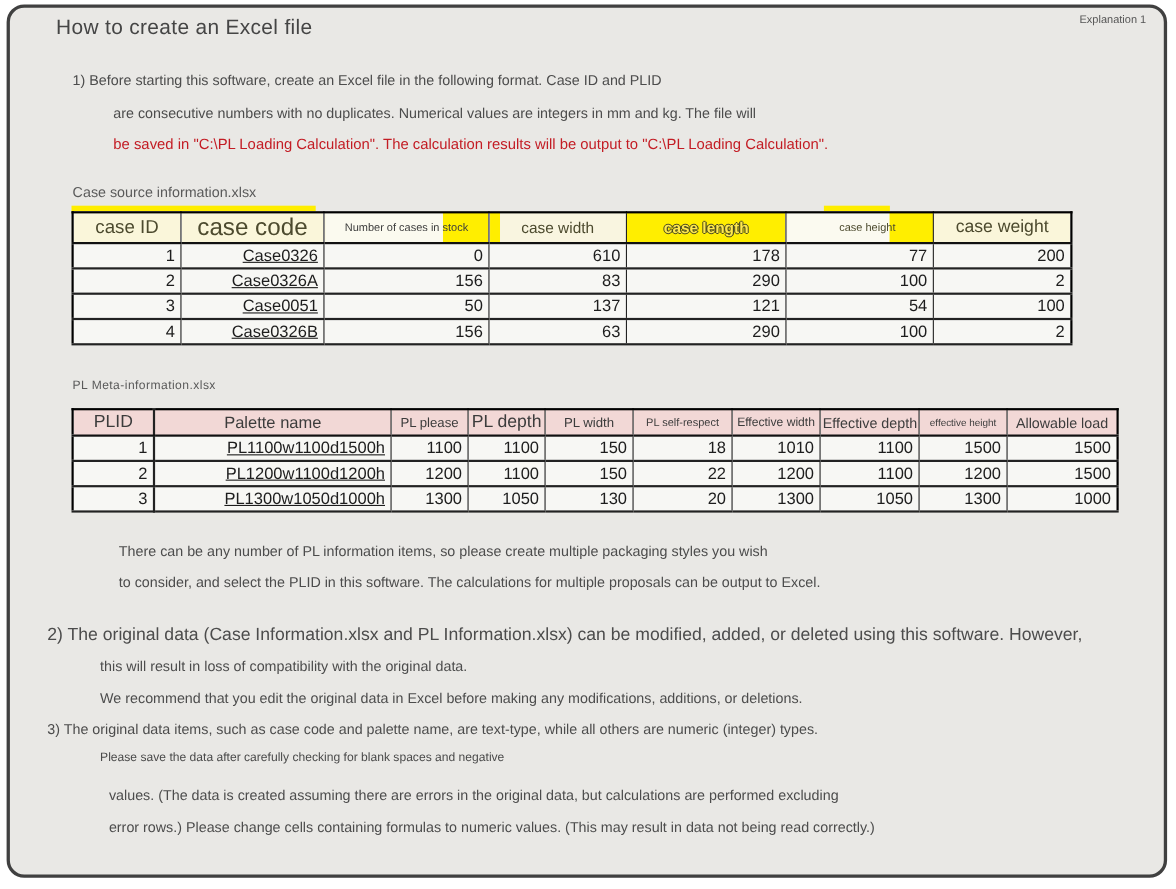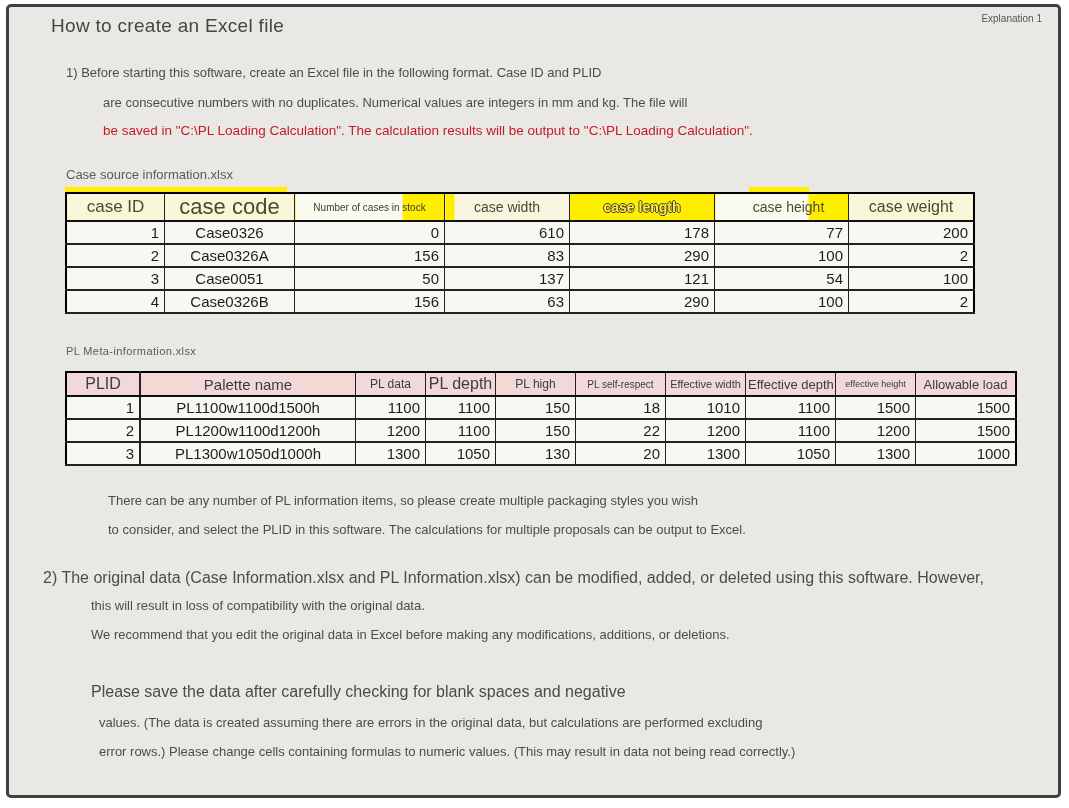--- a/index.html
+++ b/index.html
@@ -1,57 +1,57 @@
 <!DOCTYPE html>
 <html><head>
 <meta charset="utf-8">
 <style>
   html,body { margin:0; padding:0; background:#ffffff; }
   body { width:1069px; height:808px; position:relative; overflow:hidden;
          font-family:"Liberation Sans","DejaVu Sans",sans-serif; }
 
   .panel { position:absolute; left:6px; top:4px; width:1049px; height:788px;
-           background:#e9e8e5; border:3px solid #404040; border-radius:5px; }
+           background:#e9e8e5; border:3px solid #404040; border-radius:16px; }
 
   .title { position:absolute; left:42px; top:8px; font-size:19px; color:#454545;
            letter-spacing:.3px; white-space:nowrap; }
   .corner { position:absolute; right:16px; top:6px; font-size:10px; color:#555;
             white-space:nowrap; }
 
   .line { position:absolute; white-space:nowrap; color:#4c4c4c; font-size:13px; }
   .line.red { color:#c31c24; font-size:13.5px; }
-  .line.big { font-size:16px; color:#4a4a4a; }
+  .line.big { font-size:11px; color:#4a4a4a; }
   .tbl-label { position:absolute; white-space:nowrap; color:#5a5a5a; font-size:13px; }
   .tbl-label.small { font-size:11px; letter-spacing:.4px; }
 
   .hl-strip { position:absolute; background:#ffee00; height:5px; }
 
   table.xtable { position:absolute; border-collapse:collapse; table-layout:fixed;
                  background:#f7f7f4; border:2px solid #000; }
   .xtable th { border:1px solid #222; border-bottom:2px solid #111;
                font-weight:normal; text-align:center; overflow:hidden;
                white-space:nowrap; padding:0 2px;margin-top:16px; }
   .xtable td { border:1px solid #222; border-top-width:2px; border-bottom-width:2px;
                font-size:15px; color:#1d1d1d; text-align:right; padding:0 5px;
                height:21px; overflow:hidden; white-space:nowrap; }
-  .xtable td:nth-child(2) { text-align:center; }
+  .xtable td:nth-child(2) { text-align:right;text-decoration:underline; }
 
   
   .case-table { width:858px; }
   .case-table th { height:25px; background:#faf6da; color:#4c4a2e; }
   .case-table th:nth-child(1){ width:93px;  font-size:17px; }
   .case-table th:nth-child(2){ width:125px; font-size:22px; }
   .case-table th:nth-child(3){ width:145px; font-size:10px; color:#3c3c3c;
       background:linear-gradient(90deg,#fbfaef 0 72%,#ffee00 72%); }
   .case-table th:nth-child(4){ width:120px; font-size:14px;
       background:linear-gradient(90deg,#ffee00 0 7%,#f9f5e0 7%); }
   .case-table th:nth-child(5){ width:140px; font-size:14px; font-weight:bold;
       background:#ffee00; color:#ffe94d;
       text-shadow:-1px 0 #4a4a20,1px 0 #4a4a20,0 -1px #4a4a20,0 1px #4a4a20; }
-  .case-table th:nth-child(6){ width:115px; font-size:14px;
+  .case-table th:nth-child(6){ width:115px; font-size:10px;
       background:linear-gradient(90deg,#fbfaf0 0 70%,#ffee00 70%);padding-left:16px; }
   .case-table th:nth-child(7){ width:120px; font-size:16px; }
 
   
   .pl-table { width:898px; }
   .pl-table th { height:22px; background:#f2d8d6; color:#3c3c3c; }
   .pl-table th:nth-child(1){ width:68px;  font-size:16px; border-right-width:2px; }
   .pl-table th:nth-child(2){ width:210px; font-size:15px; }
   .pl-table th:nth-child(3){ width:65px;  font-size:12px; }
   .pl-table th:nth-child(4){ width:65px;  font-size:16px; }
@@ -132,23 +132,23 @@
       </tbody>
     </table>
 
   <div class="tbl-label small" style="left:57px; top:338px">PL Meta-information.xlsx</div>
 
   <table class="xtable pl-table" style="left:56px; top:364px">
       <thead>
         <tr>
           <th>PLID</th>
           <th>Palette name</th>
-          <th>PL data</th>
+          <th>PL please</th>
           <th>PL depth</th>
-          <th>PL high</th>
+          <th>PL width</th>
           <th>PL self-respect</th>
           <th>Effective width</th>
           <th>Effective depth</th>
           <th>effective height</th>
           <th>Allowable load</th>
         </tr>
       </thead>
       <tbody>
         <tr>
           <td>1</td>
@@ -189,17 +189,18 @@
       </tbody>
     </table>
 
   <div class="line" style="left:99px; top:486px">There can be any number of PL information items, so please create multiple packaging styles you wish</div>
   <div class="line" style="left:99px; top:515px">to consider, and select the PLID in this software. The calculations for multiple proposals can be output to Excel.</div>
 
   <div class="line" style="left:34px; top:562px; font-size:16px">2) The original data (Case Information.xlsx and PL Information.xlsx) can be modified, added, or deleted using this software. However,</div>
   <div class="line" style="left:82px; top:591px">this will result in loss of compatibility with the original data.</div>
   <div class="line" style="left:82px; top:620px">We recommend that you edit the original data in Excel before making any modifications, additions, or deletions.</div>
 
+  <div class="line" style="left:34px; top:648px">3) The original data items, such as case code and palette name, are text-type, while all others are numeric (integer) types.</div>
   <div class="line big" style="left:82px; top:676px">Please save the data after carefully checking for blank spaces and negative</div>
   <div class="line" style="left:90px; top:708px">values. (The data is created assuming there are errors in the original data, but calculations are performed excluding</div>
   <div class="line" style="left:90px; top:737px">error rows.) Please change cells containing formulas to numeric values. (This may result in data not being read correctly.)</div>
 
 </div>
 
 </body></html>

